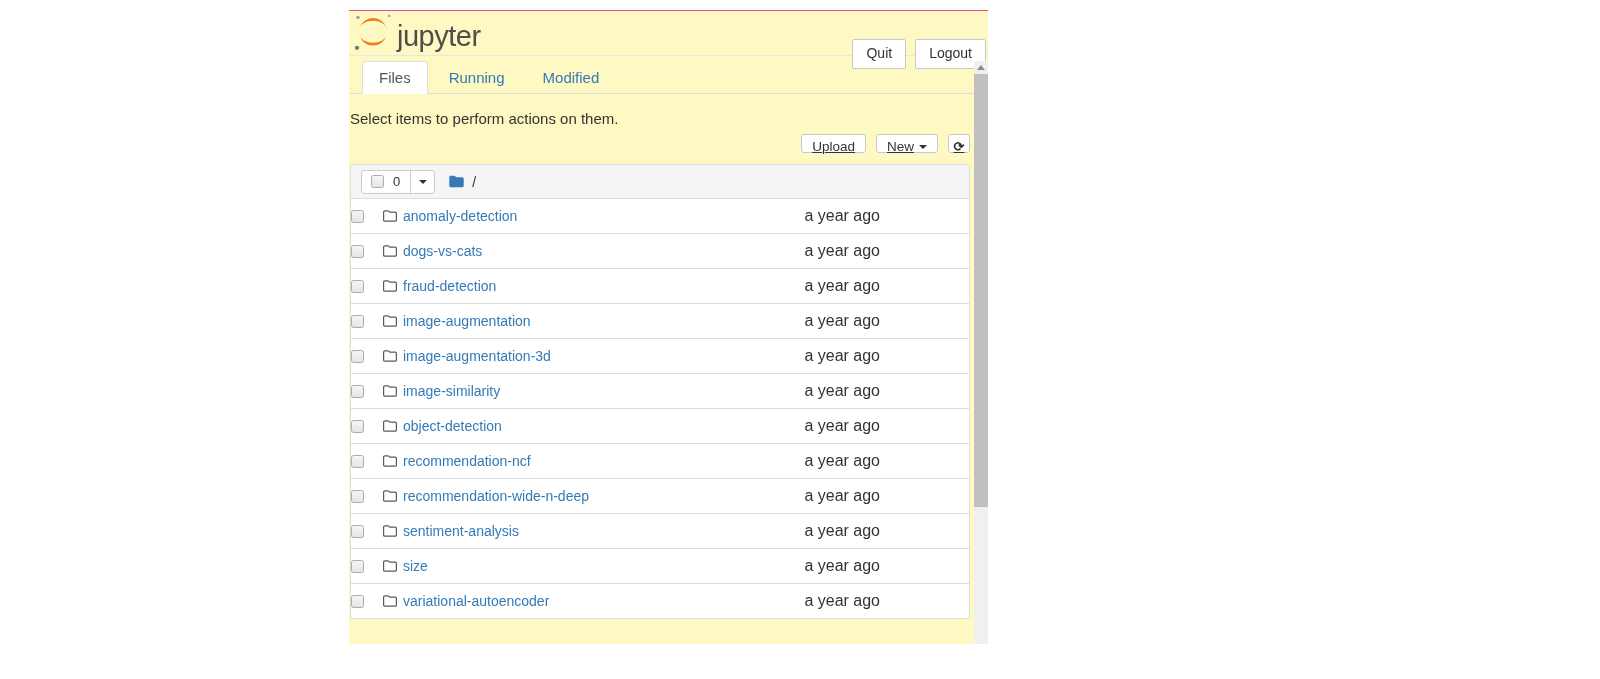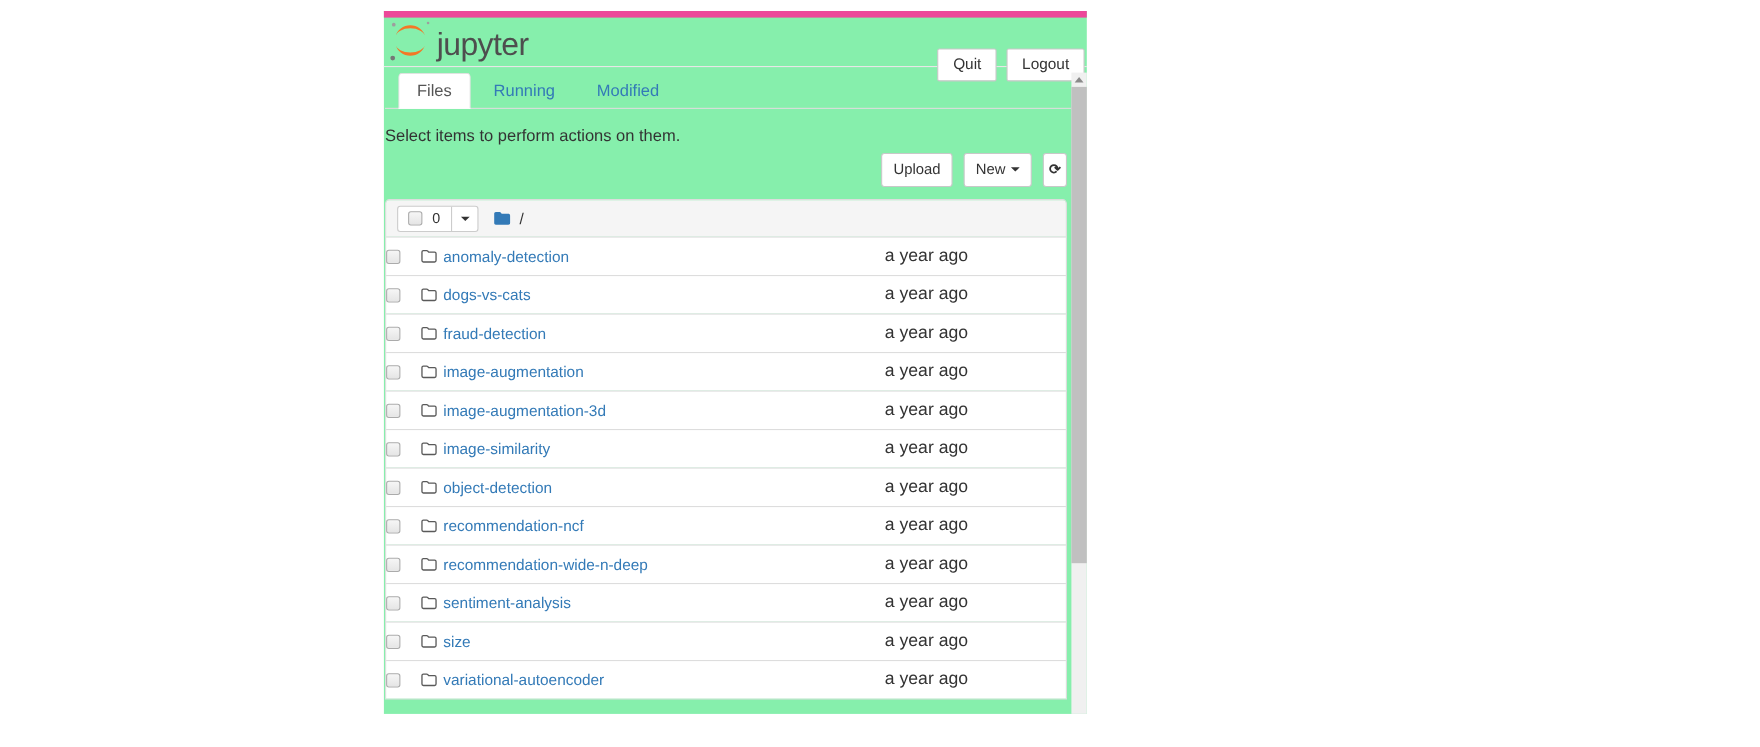--- a/index.html
+++ b/index.html
@@ -11,22 +11,22 @@
     overflow: hidden;
     font-family: "Liberation Sans", sans-serif;
     color: #333;
   }
 
   
   .page {
     position: absolute;
     left: 349px; top: 10px;
     width: 639px;
-    background: #86efac;
-    border-top: 6px solid #ec4899;
+    background: #fef9c3;
+    border-top: 1px solid #ec4899;
   }
 
   
   .hdr {
     height: 45px;
     border-bottom: 1px solid #e7e7e7;
     position: relative;
     display: flex;
     align-items: center;
   }
@@ -105,21 +105,21 @@
 
   
   .instruction { margin-top: 16px; font-size: 15px; color: #333; line-height: 18px; }
   .toolbar {
     margin-top: 6px;
     display: flex;
     justify-content: flex-end;
     align-items: center;
     padding-right: 4px;
   }
-  .tb-btn { padding: 3px 10px; height: 31px; font-size: 13.5px; border-radius: 3px; }
+  .tb-btn { padding: 3px 10px; height: 19px; font-size: 13.5px; border-radius: 3px; text-decoration: underline; }
   .tb-btn + .tb-btn { margin-left: 10px; }
   .tb-refresh { margin-left: 8px; width: 22px; padding: 3px 0; font-weight: bold; font-size: 13px; }
   .caret {
     display: inline-block;
     width: 0; height: 0;
     border-left: 4px solid transparent;
     border-right: 4px solid transparent;
     border-top: 4px solid #333;
     margin-left: 5px;
     vertical-align: middle;

